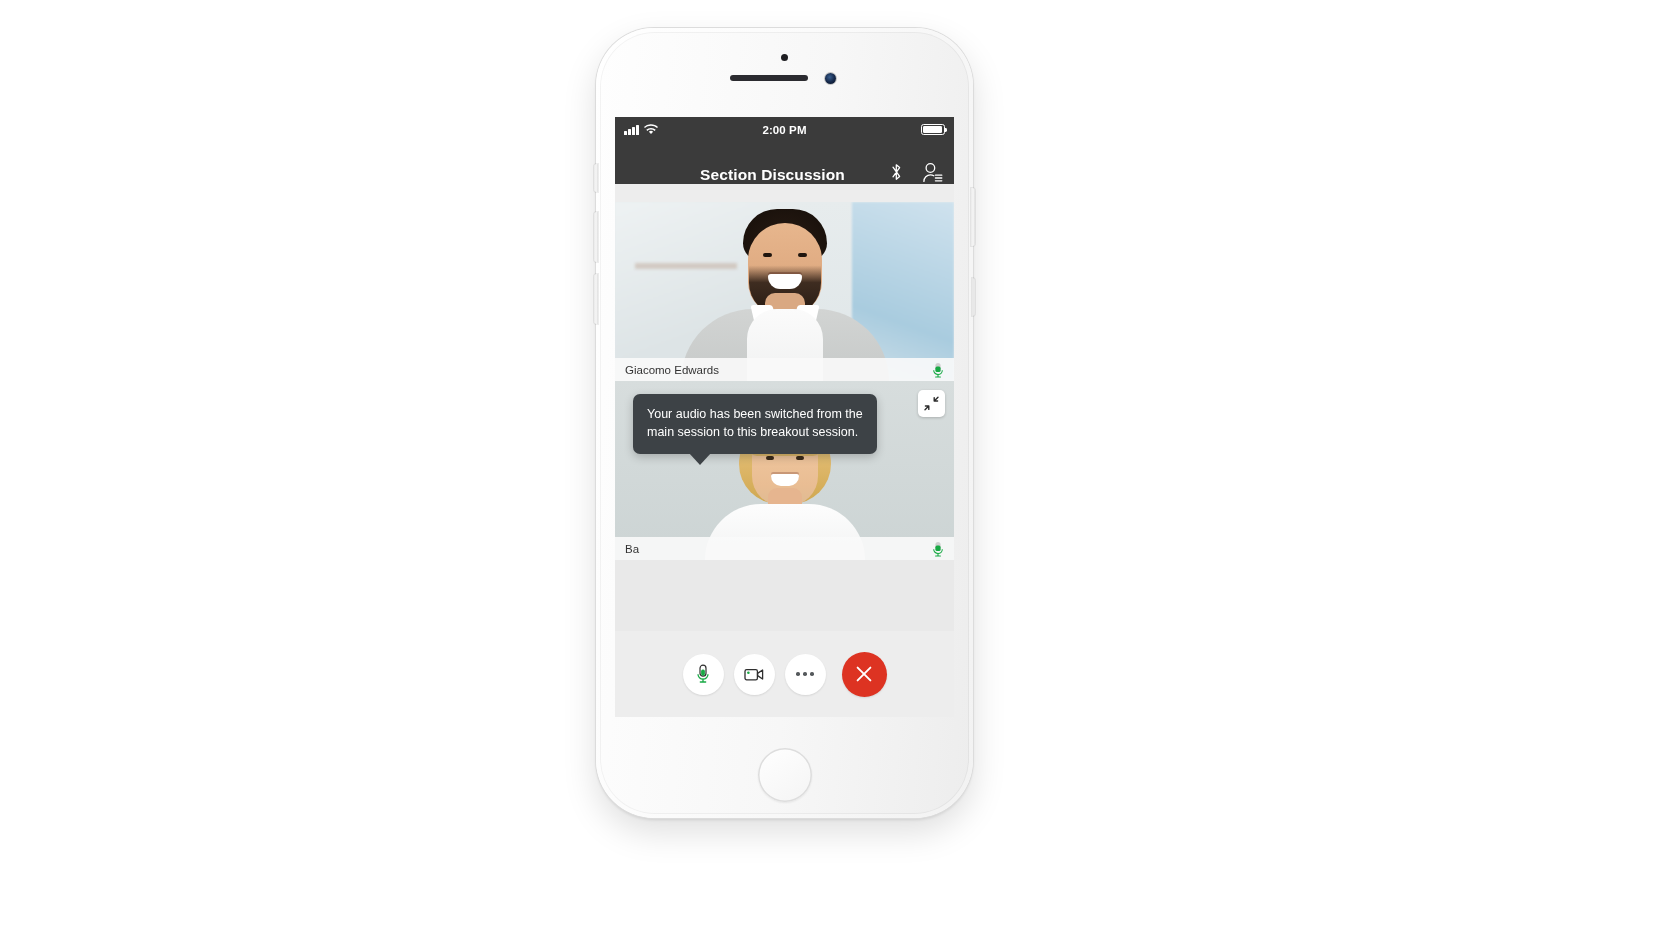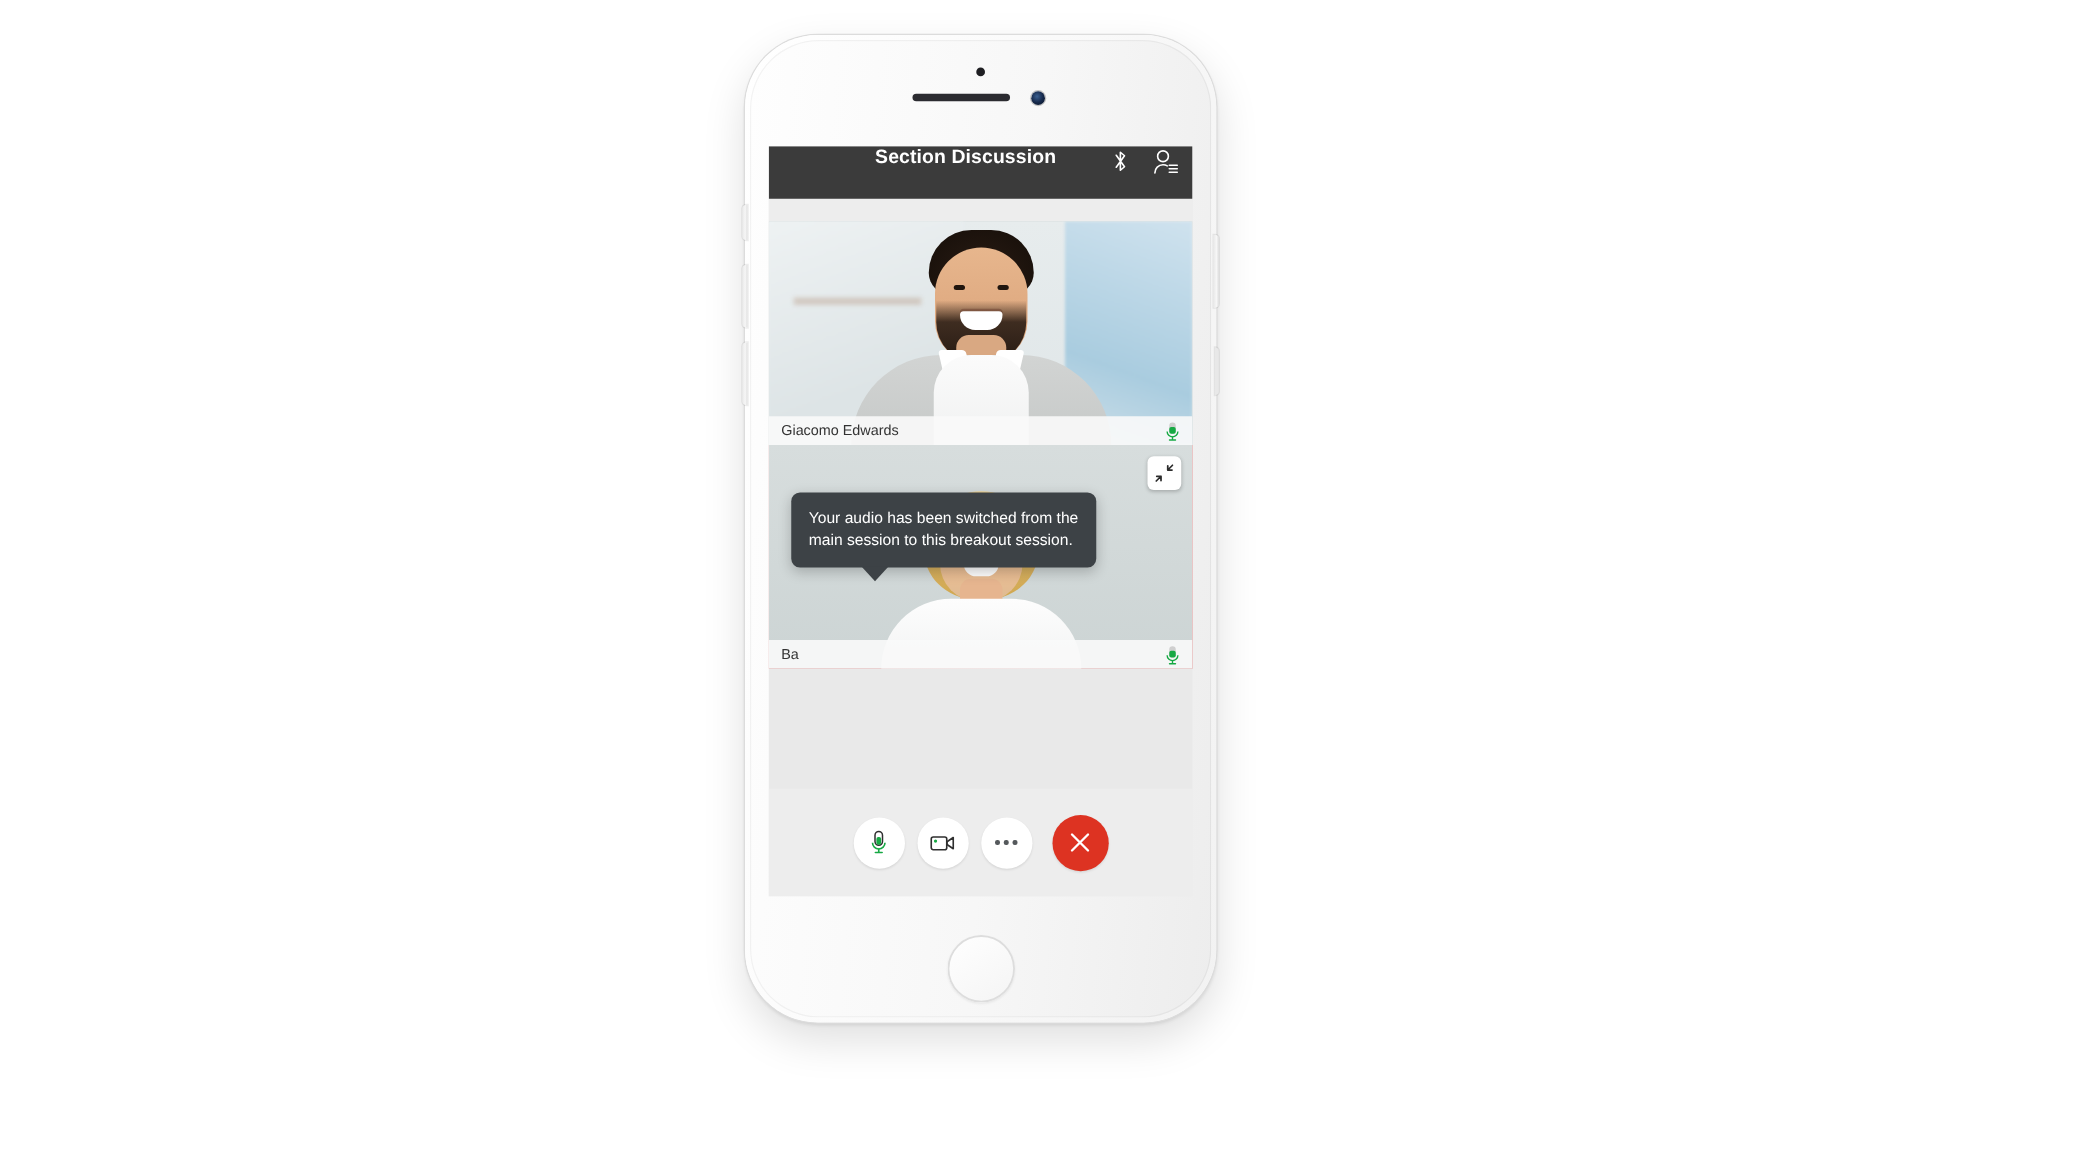--- a/index.html
+++ b/index.html
@@ -123,21 +123,21 @@
   }
   .battery span {
     position: absolute; left: 1.2px; top: 1.2px; bottom: 1.2px;
     width: 19px; background: #ffffff; border-radius: 1.2px;
   }
 
   
   .nav-bar {
     height: 42px;
     background: #3b3b3b;
-    display: flex; align-items: flex-start;
+    display: flex; align-items: flex-end;
     padding: 0 10px;
     position: relative;
   }
   .nav-title {
     position: absolute; left: 0; right: 0;
     text-align: center;
     color: #ffffff;
     font-size: 15.5px; font-weight: bold;
     letter-spacing: .1px;
     pointer-events: none;
@@ -167,21 +167,21 @@
   .session-banner .clock-icon { width: 14px; height: 14px; flex: none; }
   .session-banner b { font-weight: bold; }
 
   .gap-strip { height: 18px; background: #ededed; }
 
   
   .tiles { position: relative; }
 
   .tile { position: relative; overflow: hidden; }
   .tile-a { height: 179px; background: #cfd7d8; }
-  .tile-b { height: 179px; background: #ef4444; }
+  .tile-b { height: 179px; background: #fca5a5; }
 
   
   .roomA {
     position: absolute; inset: 0;
     background:
       linear-gradient(180deg, #e7eced 0%, #dfe6e8 100%);
   }
   .roomA::before {
     content:""; position:absolute; left:0; top:0; width:46%; height:100%;
     background: linear-gradient(160deg,#eef2f3,#dde4e6 70%);
@@ -392,20 +392,41 @@
     <div class="btn-side btn-voldown"></div>
     <div class="btn-side btn-power"></div>
     <div class="btn-side btn-sim"></div>
 
     <div class="sensor-dot"></div>
     <div class="speaker-grill"></div>
     <div class="front-camera"></div>
 
     <div class="screen">
 
+      <div class="status-bar">
+        <div class="sb-left">
+          <span class="sig-bars">
+            <i></i>
+              <i></i>
+              <i></i>
+              <i></i>
+          </span>
+          <svg class="wifi-icon" viewBox="0 0 16 12">
+            <path d="M8 11.2 5.6 8.5a3.6 3.6 0 0 1 4.8 0L8 11.2z" fill="#fff"></path>
+            <path d="M8 6.1c-1.6 0-3 .6-4.1 1.6L2.6 6.4A8 8 0 0 1 8 4.3a8 8 0 0 1 5.4 2.1l-1.3 1.3A6 6 0 0 0 8 6.1z" fill="#fff"></path>
+            <path d="M8 1.6C5.3 1.6 2.9 2.6 1.1 4.3L0 3A10.7 10.7 0 0 1 8 0c3.1 0 6 1.1 8 3l-1.1 1.3A10.5 10.5 0 0 0 8 1.6z" fill="#fff"></path>
+          </svg>
+        </div>
+        <div class="sb-time">2:00 PM</div>
+        <div class="sb-right">
+          <span class="battery">
+              <span></span>
+            </span>
+        </div>
+      </div>
 
       <div class="nav-bar">
         <div class="nav-title">Section Discussion</div>
         <div class="nav-actions">
           <span class="icon-btn">
             <svg width="13" height="20" viewBox="0 0 13 20">
               <path d="M3 5.2 9.6 14.4 6.3 17.2V2.8l3.3 2.8L3 14.8" fill="none" stroke="#ffffff" stroke-width="1.3" stroke-linejoin="round" stroke-linecap="round"></path>
             </svg>
           </span>
           <span class="icon-btn">

